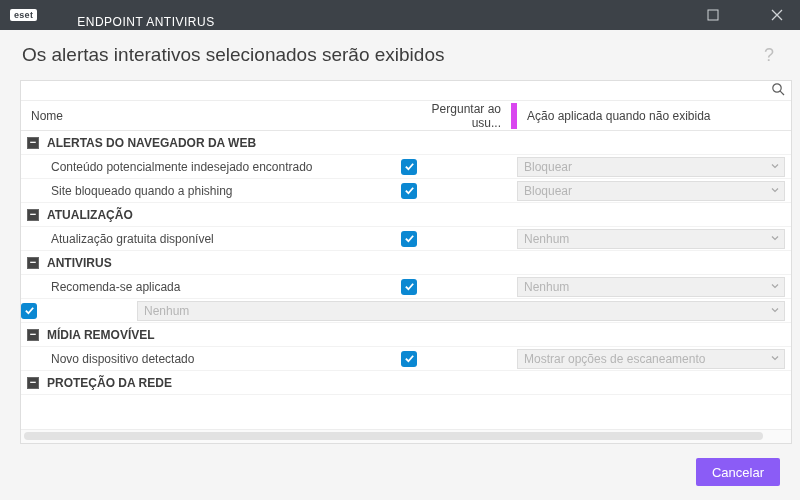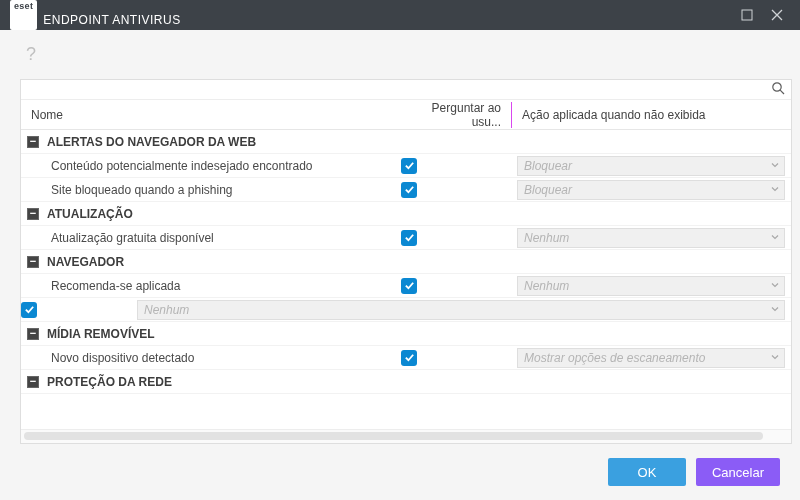--- a/index.html
+++ b/index.html
@@ -11,21 +11,23 @@
     height: 500px;
     overflow: hidden;
     display: flex;
     flex-direction: column;
   }
   .titlebar {
     background: #3d4248;
     color: #fff;
     height: 30px;
     display: flex;
+    align-items: center;
     padding: 0 8px 0 10px;
+    gap: 34px;
   }
   .brand-badge {
     background: #fff;
     color: #3d4248;
     font-size: 9px;
     font-weight: bold;
     padding: 1px 4px;
     border-radius: 2px;
     margin-right: 6px;
     letter-spacing: 0.3px;
@@ -93,21 +95,21 @@
     border-bottom: 1px solid #e6e6e6;
     font-size: 12px;
     color: #444;
     height: 30px;
     align-items: center;
     padding-right: 10px;
   }
   .thead .col { padding: 6px 10px; }
   .col-nome { flex: 0 0 380px; }
   .col-ask  { flex: 0 0 110px; text-align: right; }
-  .col-act  { flex: 1; border-left: 1px solid #d946ef; }
+  .col-act  { flex: 1; border-left: 6px solid #d946ef; }
 
   .tbody {
     flex: 1;
     overflow-y: auto;
     overflow-x: hidden;
   }
   .row {
     display: flex;
     align-items: center;
     height: 24px;
@@ -161,21 +163,20 @@
     margin: 0 4px 0 6px;
     background: #f0f0f0;
     border: 1px solid #dedede;
     color: #b5b5b5;
     font-size: 12px;
     display: flex;
     align-items: center;
     padding: 0 6px;
     position: relative;
     cursor: default;
-    font-style: italic;
   }
   .sel .chev {
     position: absolute;
     right: 4px;
     top: 50%;
     transform: translateY(-50%);
     color: #a8a8a8;
   }
 
   .hscroll {
@@ -228,20 +229,21 @@
       </svg>
   </div>
   <div class="titlebar-btn">
     <svg width="12" height="12" viewBox="0 0 12 12">
         <path d="M1 1 L11 11 M11 1 L1 11" stroke="currentColor" stroke-width="1.3"></path>
       </svg>
   </div>
 </div>
 
 <div class="header">
+  <h1>Os alertas interativos selecionados serão exibidos</h1>
   <span class="help">?</span>
 </div>
 
 <div class="table-wrap">
   <div class="search-strip">
     <span class="search-icon">
       <svg width="14" height="14" viewBox="0 0 14 14">
           <circle cx="6" cy="6" r="4.2" fill="none" stroke="currentColor" stroke-width="1.2"></circle>
           <path d="M9.2 9.2 L13 13" stroke="currentColor" stroke-width="1.2"></path>
         </svg>
@@ -322,21 +324,21 @@
         <div class="sel">
           <span>Nenhum</span>
           <span class="chev"><svg width="10" height="10" viewBox="0 0 10 10">
               <path d="M2 3.5 L5 6.5 L8 3.5" fill="none" stroke="currentColor" stroke-width="1.2"></path>
             </svg></span>
         </div>
       </div>
       <div class="row group">
         <div class="col-nome">
           <span class="toggle">−</span>
-          <span>NAVEGADOR</span>
+          <span>ANTIVIRUS</span>
         </div>
         <div class="col-ask"></div>
         <div class="col-act" style="border-left:none"></div>
       </div>
       <div class="row">
         <div class="col-nome">
           <span class="indent"></span>
           <span>Recomenda-se aplicada</span>
         </div>
         <div class="col-ask">
@@ -403,15 +405,14 @@
         <div class="col-ask"></div>
         <div class="col-act" style="border-left:none"></div>
       </div>
     </div>
   <div class="hscroll">
     <div class="hthumb"></div>
   </div>
 </div>
 
 <div class="footer">
-  <button class="btn btn-primary">OK</button>
   <button class="btn btn-secondary">Cancelar</button>
 </div>
 
 </body></html>

